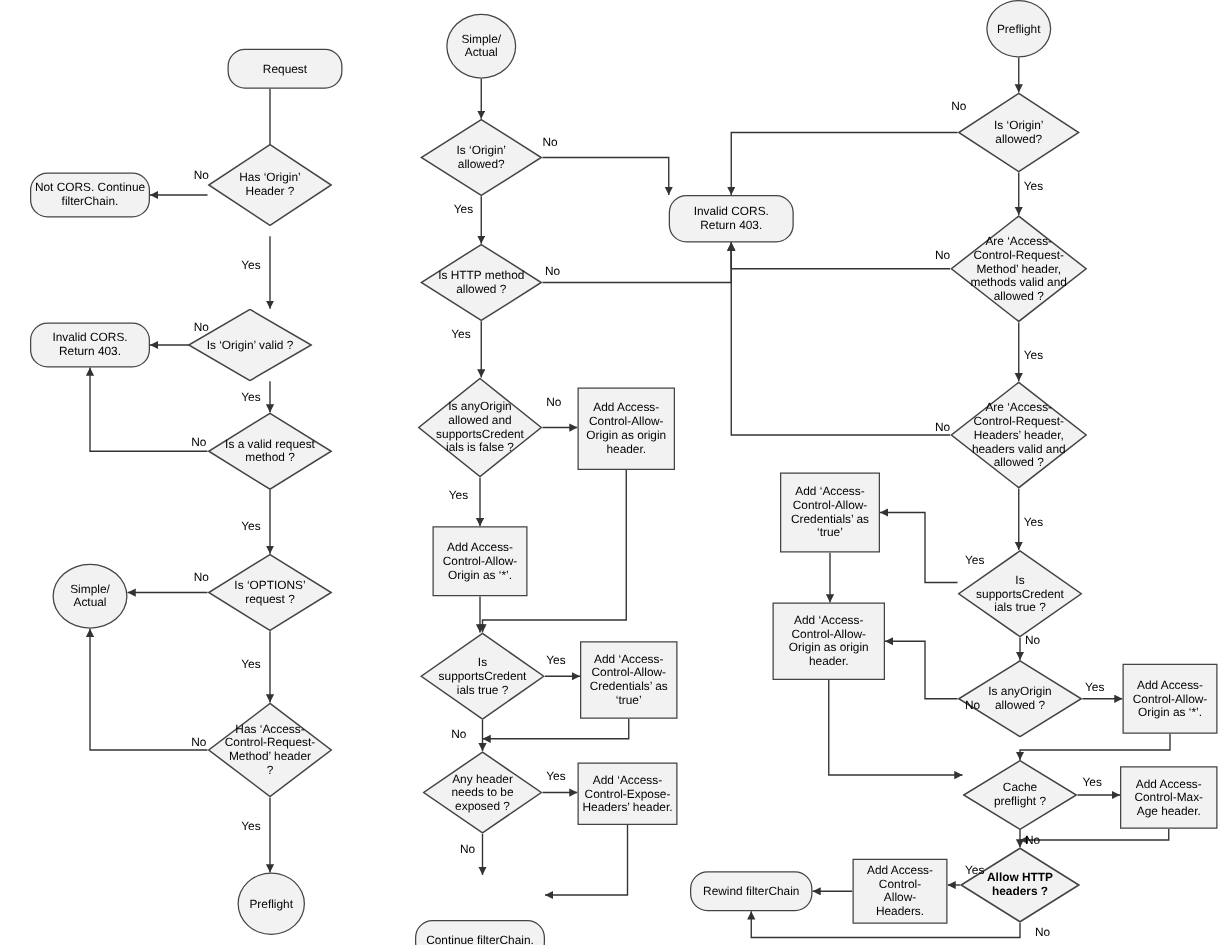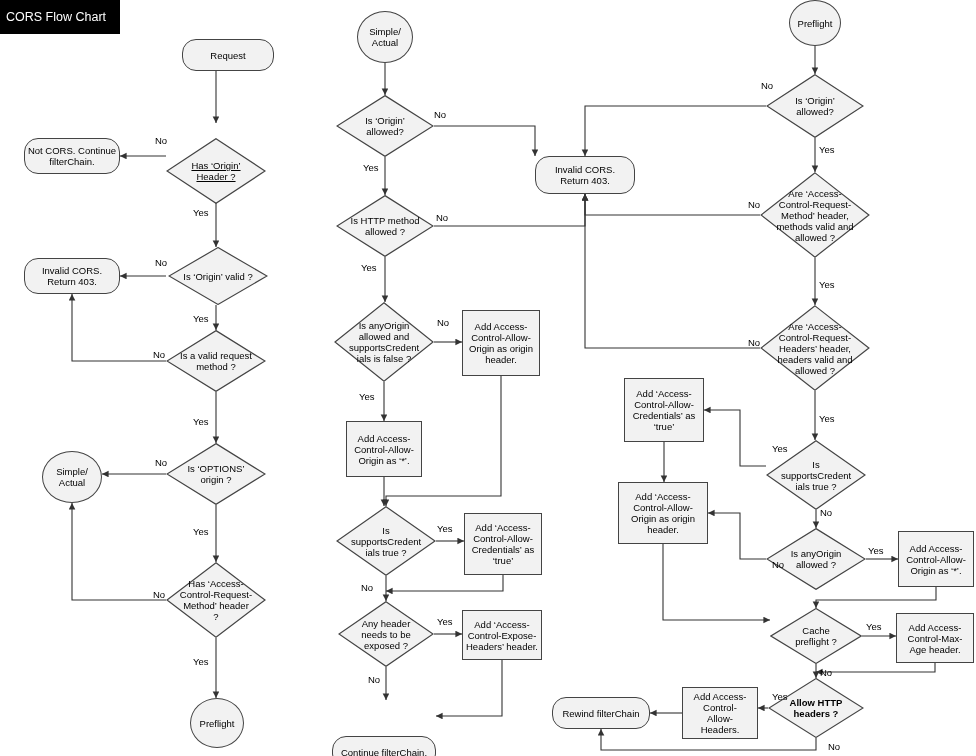--- a/index.html
+++ b/index.html
@@ -144,39 +144,39 @@
         <path d="M816,664 L816,678" marker-end="url(#arrow)"></path>
         <path d="M935,663 L935,672 L816,672" marker-end="url(#arrow)"></path>
         <path d="M768,708 L758,708" marker-end="url(#arrow)"></path>
         <path d="M682,713 L650,713" marker-end="url(#arrow)"></path>
         <path d="M816,738 L816,750 L601,750 L601,729" marker-end="url(#arrow)"></path>
       </g>
   </svg>
 
   <div id="nodes-layer">
       <div class="node round" style="left: 170px; top: 39px; width: 92px; height: 32px; margin-left: 12px;"><span>Request</span></div>
-      <div class="node diamond" style="left: 166px; top: 138px; width: 100px; height: 66px; text-decoration: underline;"><svg class="dia-shape" viewBox="0 0 100 100" preserveAspectRatio="none">
+      <div class="node diamond" style="left: 166px; top: 115px; width: 100px; height: 66px;"><svg class="dia-shape" viewBox="0 0 100 100" preserveAspectRatio="none">
           <polygon points="50,1 99,50 50,99 1,50" fill="#f2f2f2" stroke="#444444" stroke-width="1.2" vector-effect="non-scaling-stroke"></polygon>
         </svg><div class="dia-label">Has ‘Origin’
 Header ?</div></div>
       <div class="node round" style="left: 24px; top: 138px; width: 96px; height: 36px; justify-content: center;"><span>Not CORS. Continue
 filterChain.</span></div>
-      <div class="node diamond" style="left: 168px; top: 247px; width: 100px; height: 58px;"><svg class="dia-shape" viewBox="0 0 100 100" preserveAspectRatio="none">
+      <div class="node diamond" style="left: 150px; top: 247px; width: 100px; height: 58px;"><svg class="dia-shape" viewBox="0 0 100 100" preserveAspectRatio="none">
           <polygon points="50,1 99,50 50,99 1,50" fill="#f2f2f2" stroke="#444444" stroke-width="1.2" vector-effect="non-scaling-stroke"></polygon>
         </svg><div class="dia-label">Is ‘Origin’ valid ?</div></div>
       <div class="node round" style="left: 24px; top: 258px; width: 96px; height: 36px;"><span>Invalid CORS.
 Return 403.</span></div>
       <div class="node diamond" style="left: 166px; top: 330px; width: 100px; height: 62px;"><svg class="dia-shape" viewBox="0 0 100 100" preserveAspectRatio="none">
           <polygon points="50,1 99,50 50,99 1,50" fill="#f2f2f2" stroke="#444444" stroke-width="1.2" vector-effect="non-scaling-stroke"></polygon>
         </svg><div class="dia-label">Is a valid request
 method ?</div></div>
       <div class="node diamond" style="left: 166px; top: 443px; width: 100px; height: 62px;"><svg class="dia-shape" viewBox="0 0 100 100" preserveAspectRatio="none">
           <polygon points="50,1 99,50 50,99 1,50" fill="#f2f2f2" stroke="#444444" stroke-width="1.2" vector-effect="non-scaling-stroke"></polygon>
         </svg><div class="dia-label">Is ‘OPTIONS’
-origin ?</div></div>
+request ?</div></div>
       <div class="node ellipse" style="left: 42px; top: 451px; width: 60px; height: 52px;"><span>Simple/
 Actual</span></div>
       <div class="node diamond" style="left: 166px; top: 562px; width: 100px; height: 76px;"><svg class="dia-shape" viewBox="0 0 100 100" preserveAspectRatio="none">
           <polygon points="50,1 99,50 50,99 1,50" fill="#f2f2f2" stroke="#444444" stroke-width="1.2" vector-effect="non-scaling-stroke"></polygon>
         </svg><div class="dia-label">Has ‘Access-
 Control-Request-
 Method’ header
 ?</div></div>
       <div class="node ellipse" style="left: 190px; top: 698px; width: 54px; height: 50px;"><span>Preflight</span></div>
       <div class="node ellipse" style="left: 357px; top: 11px; width: 56px; height: 52px;"><span>Simple/
@@ -308,17 +308,14 @@
       <div class="edge-label" style="left: 772px; top: 444px;">Yes</div>
       <div class="edge-label" style="left: 820px; top: 508px;">No</div>
       <div class="edge-label" style="left: 772px; top: 560px;">No</div>
       <div class="edge-label" style="left: 868px; top: 546px;">Yes</div>
       <div class="edge-label" style="left: 866px; top: 622px;">Yes</div>
       <div class="edge-label" style="left: 820px; top: 668px;">No</div>
       <div class="edge-label" style="left: 772px; top: 692px;">Yes</div>
       <div class="edge-label" style="left: 828px; top: 742px;">No</div>
     </div>
 
-  <div id="title-banner">
-    <span>CORS Flow Chart</span>
-  </div>
 
 </div>
 
 </body></html>

